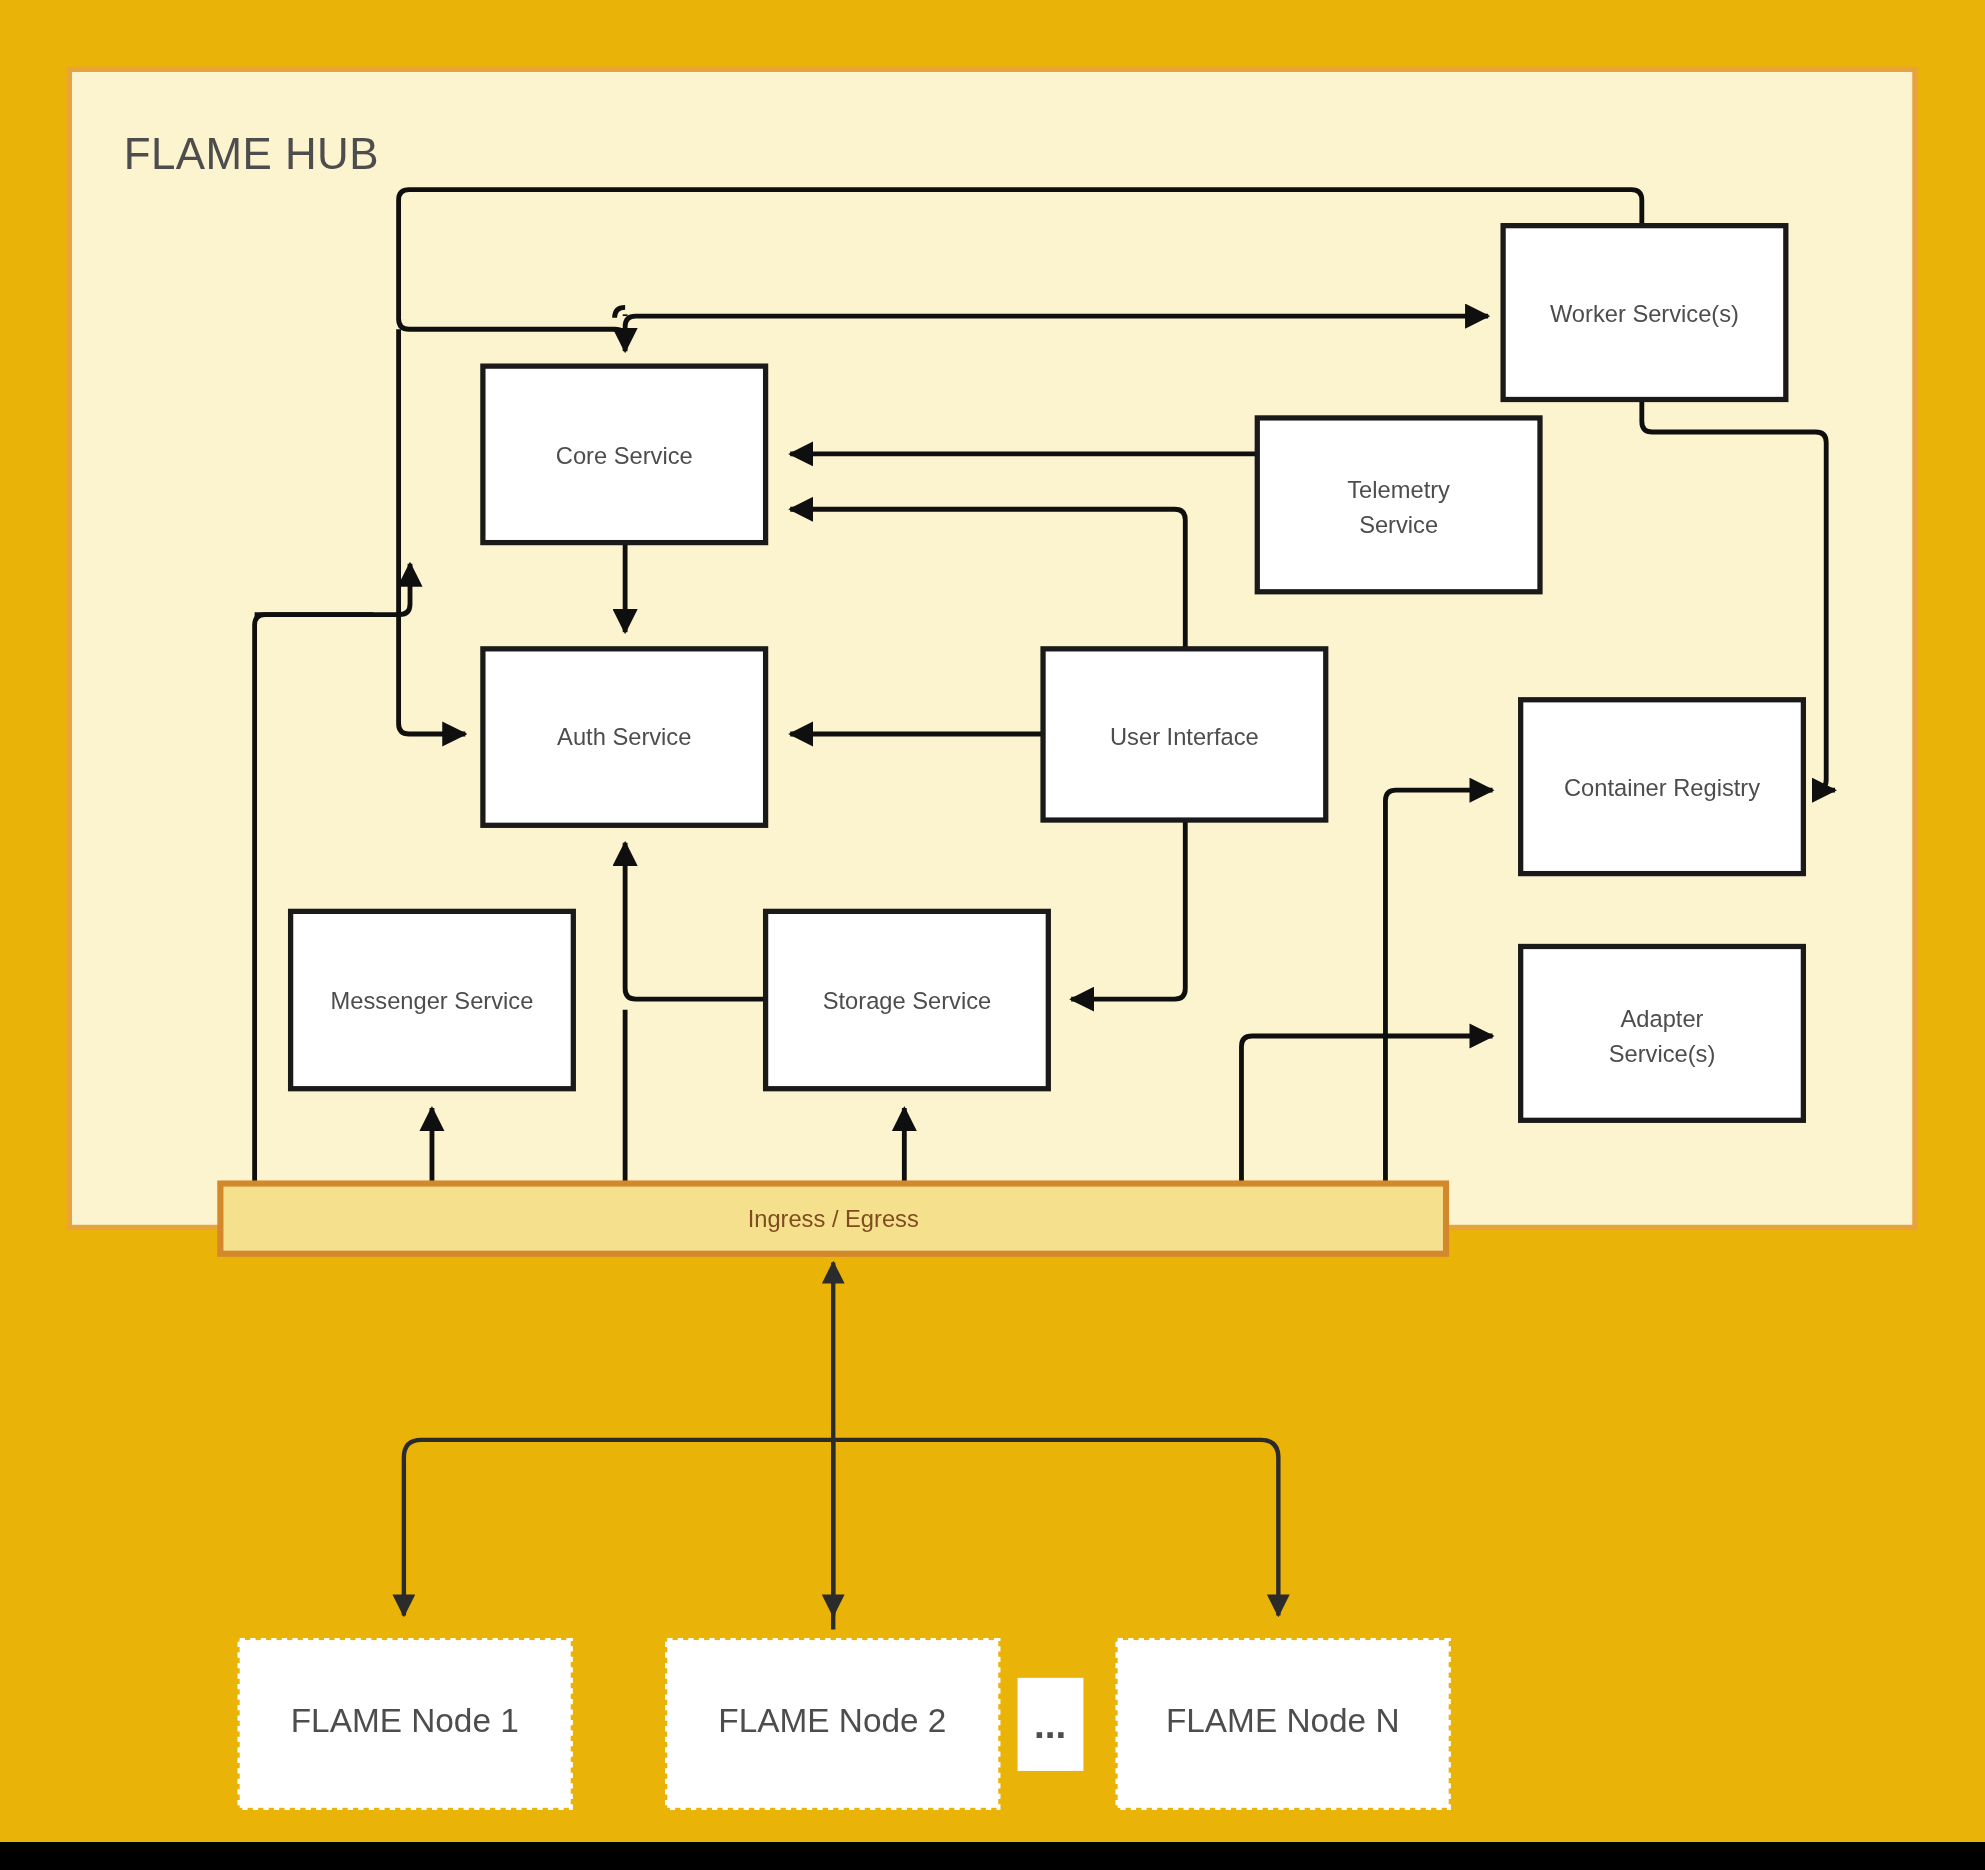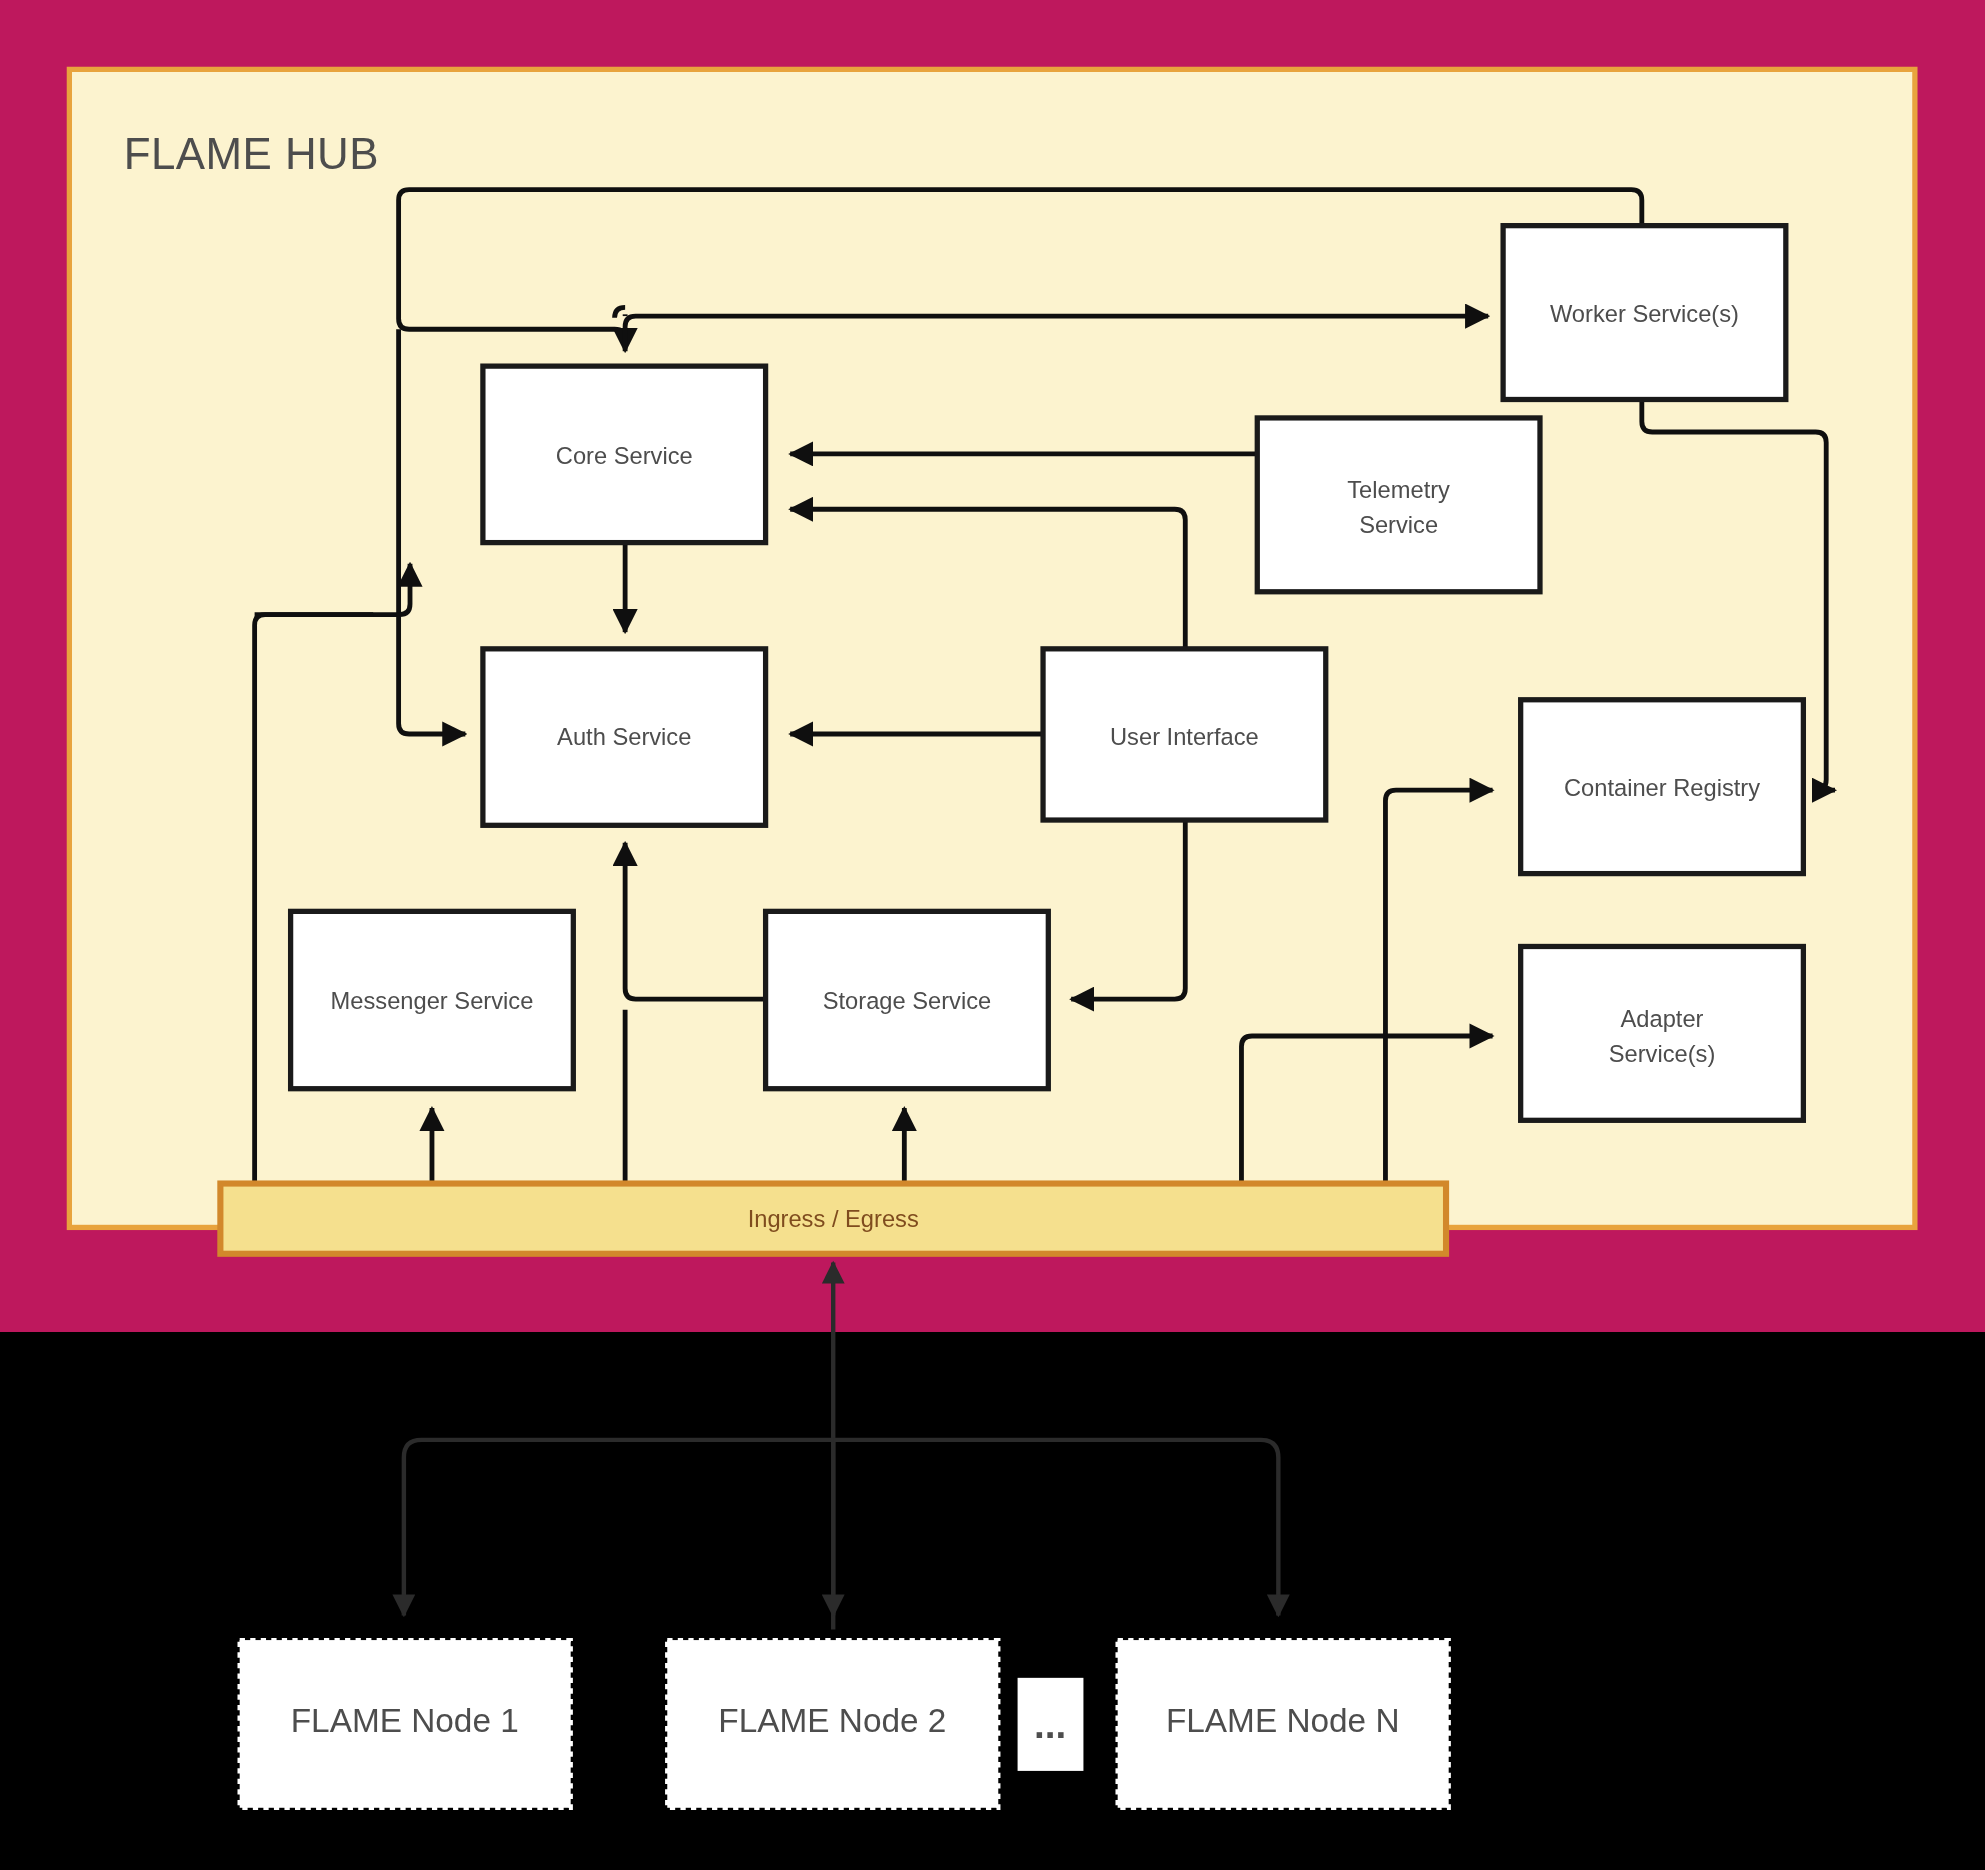--- a/index.html
+++ b/index.html
@@ -9,22 +9,22 @@
   }
   body {
     width: 1986px;
     height: 1871px;
     font-family: "Liberation Sans", sans-serif;
     overflow: hidden;
   }
   #stage {
     position: relative;
     width: 1986px;
-    height: 1332px;
-    background: #be185d;
+    height: 1842px;
+    background: #eab308;
   }
   svg#diagram {
     position: absolute;
     left: 0;
     top: 0;
     width: 1986px;
     height: 1871px;
     display: block;
   }
   .hub-bg {

